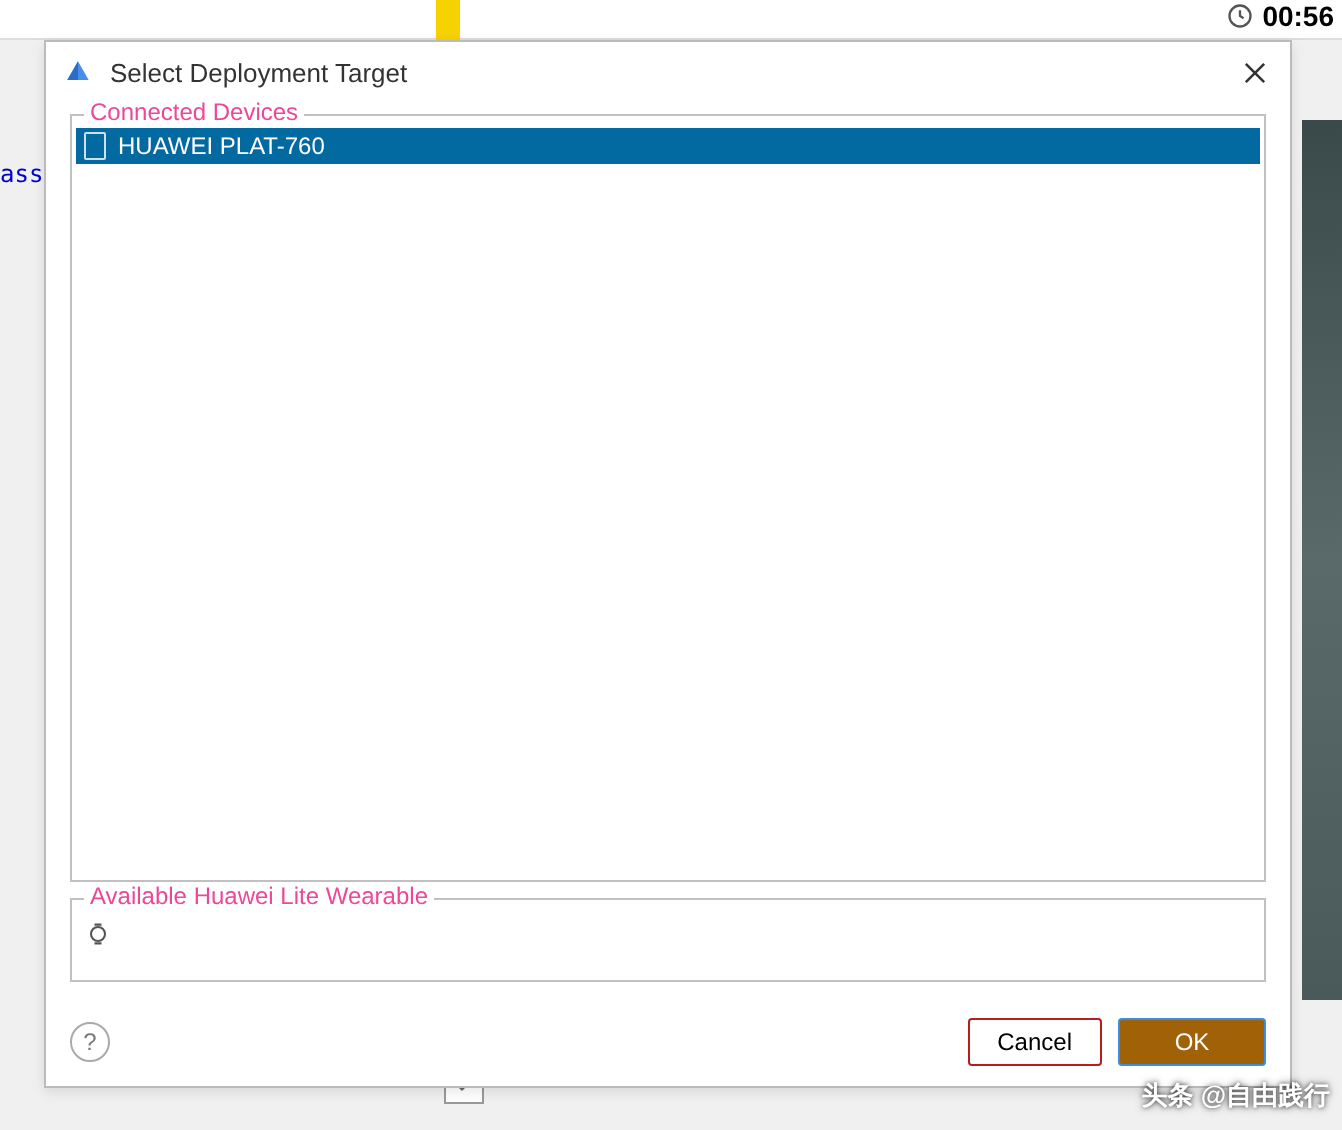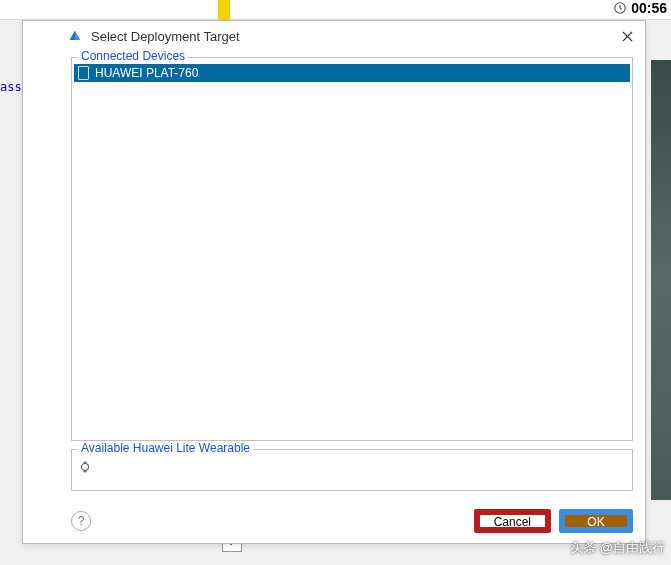--- a/index.html
+++ b/index.html
@@ -61,21 +61,20 @@
     .dialog {
       position: absolute;
       left: 22px; top: 20px;
       width: 624px;
       height: 524px;
       background: #fff;
       border: 1px solid #bbb;
       display: flex;
       flex-direction: column;
       box-shadow: 0 2px 6px rgba(0,0,0,0.1);
-      padding-left: 36px;
     }
     .titlebar {
       height: 30px;
       display: flex;
       align-items: center;
       padding: 0 8px;
       font-size: 13px;
     }
     .titlebar .app-icon {
       width: 16px; height: 16px;
@@ -102,21 +101,21 @@
       position: relative;
       margin-bottom: 8px;
     }
     .fieldset-label {
       position: absolute;
       top: -9px;
       left: 6px;
       background: #fff;
       padding: 0 3px;
       font-size: 12px;
-      color: #1d4ed8;
+      color: #ec4899;
     }
     .connected-box {
       flex: 1;
       min-height: 0;
     }
     .device-list {
       padding: 6px 2px 2px 2px;
       height: 100%;
     }
     .device-item {
@@ -168,41 +167,41 @@
       justify-content: center;
       color: #777;
       font-size: 12px;
       cursor: pointer;
     }
     .spacer { flex: 1; }
     .btn {
       height: 24px;
       min-width: 64px;
       padding: 0 14px;
-      border: 6px solid #b91c1c;
+      border: 1px solid #b91c1c;
       background: #fff;
       font-size: 12px;
       cursor: pointer;
       border-radius: 2px;
     }
     .btn-primary {
       background: #a16207;
       border-color: #3a8de0;
       color: #fff;
       min-width: 74px;
       text-align: center;
     }
     .watermark {
       position: absolute;
       right: 6px; bottom: 8px;
       font-size: 13px;
       color: #fff;
       text-shadow: 0 0 2px rgba(0,0,0,0.6), 0 0 4px rgba(0,0,0,0.5);
       z-index: 100;
-      font-weight: 400;
+      font-weight: 700;
     }
   </style>
 </head>
 <body>
 
 <div class="bg-top">
   <div class="yellow-marker"></div>
   <div class="time">
     <svg width="14" height="14" viewBox="0 0 24 24" fill="none" stroke="#555" stroke-width="2">
         <circle cx="12" cy="12" r="9"></circle>

